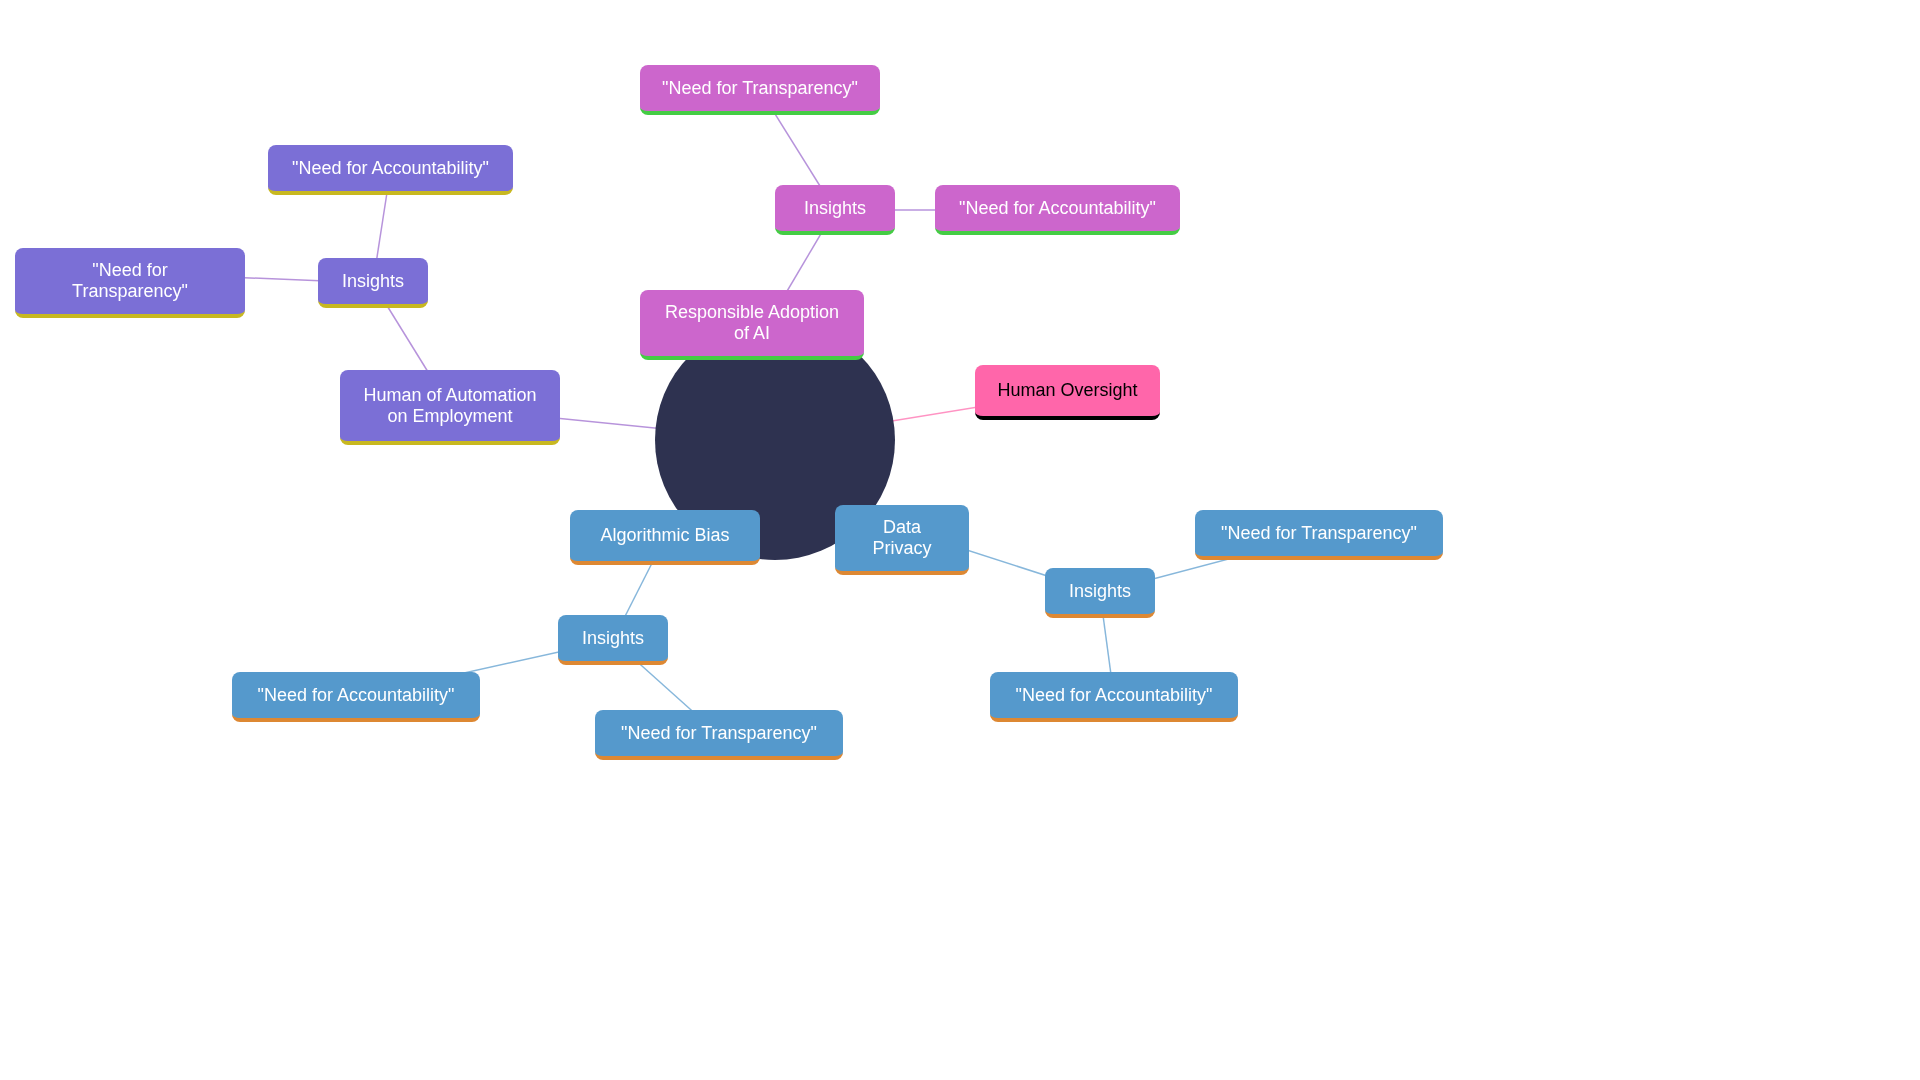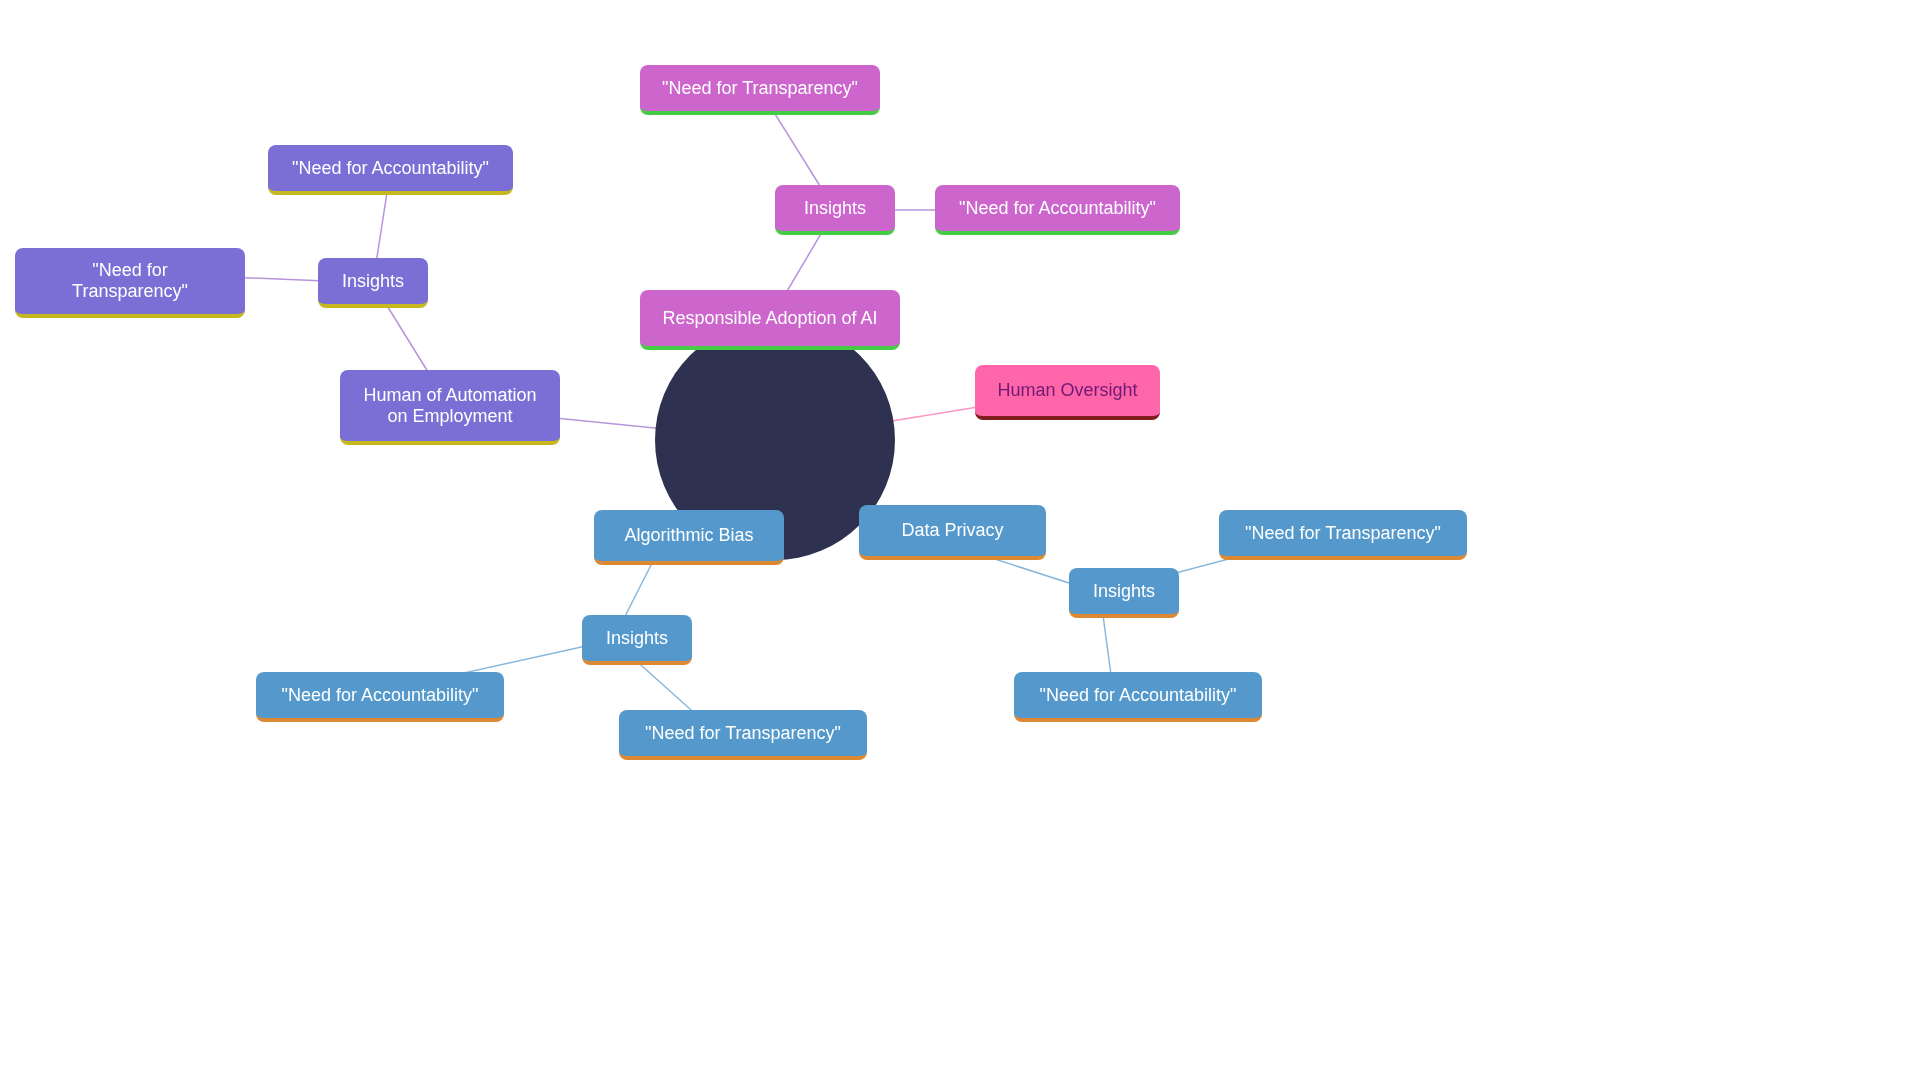--- a/index.html
+++ b/index.html
@@ -61,30 +61,29 @@
     
     .node-magenta {
       background: #cc66cc;
       color: white;
       border-bottom: 4px solid #44cc44;
     }
 
     
     .node-hotpink {
       background: #ff66aa;
-      color: #701a75;
-      border-bottom: 4px solid #7f1d1d;
+      color: #000000;
+      border-bottom: 4px solid #000000;
     }
 
     
     .node-teal {
       background: #5599cc;
       color: white;
       border-bottom: 4px solid #dd8833;
-      margin-left: 24px;
     }
   </style>
 </head>
 <body>
 
 <svg id="connections">
     <line x1="775" y1="440" x2="770" y2="320" stroke="#9966cc" stroke-width="1.5" opacity="0.7"></line>
     <line x1="775" y1="440" x2="450" y2="407.5" stroke="#9966cc" stroke-width="1.5" opacity="0.7"></line>
     <line x1="775" y1="440" x2="1067.5" y2="392.5" stroke="#ff66aa" stroke-width="1.5" opacity="0.7"></line>
     <line x1="775" y1="440" x2="665" y2="537.5" stroke="#5599cc" stroke-width="1.5" opacity="0.7"></line>
@@ -100,21 +99,21 @@
     <line x1="613" y1="640" x2="719" y2="735" stroke="#5599cc" stroke-width="1.5" opacity="0.7"></line>
     <line x1="912.5" y1="532.5" x2="1100" y2="593" stroke="#5599cc" stroke-width="1.5" opacity="0.7"></line>
     <line x1="1100" y1="593" x2="1319" y2="535" stroke="#5599cc" stroke-width="1.5" opacity="0.7"></line>
     <line x1="1100" y1="593" x2="1114" y2="697" stroke="#5599cc" stroke-width="1.5" opacity="0.7"></line>
   </svg>
 
 <div class="node-center" style="left: 655px; top: 320px;">
   <span></span>
 </div>
 
-<div class="node node-magenta" style="left: 640px; top: 290px; width: 260px; min-height: 60px;">
+<div class="node node-magenta" style="left: 640px; top: 290px; width: 224px; min-height: 60px;">
     <span>Responsible Adoption of AI</span>
   </div>
 <div class="node node-hotpink" style="left: 975px; top: 365px; width: 185px; min-height: 55px;">
     <span>Human Oversight</span>
   </div>
 <div class="node node-purple" style="left: 340px; top: 370px; width: 220px; min-height: 75px;">
     <span>Human of Automation on Employment</span>
   </div>
 <div class="node node-magenta" style="left: 775px; top: 185px; width: 120px; min-height: 50px;">
     <span>Insights</span>
@@ -130,21 +129,21 @@
   </div>
 <div class="node node-purple" style="left: 268px; top: 145px; width: 245px; min-height: 50px;">
     <span>"Need for Accountability"</span>
   </div>
 <div class="node node-purple" style="left: 15px; top: 248px; width: 230px; min-height: 50px;">
     <span>"Need for Transparency"</span>
   </div>
 <div class="node node-teal" style="left: 570px; top: 510px; width: 190px; min-height: 55px;">
     <span>Algorithmic Bias</span>
   </div>
-<div class="node node-teal" style="left: 835px; top: 505px; width: 187px; min-height: 55px; align-items: center;">
+<div class="node node-teal" style="left: 835px; top: 505px; width: 134px; min-height: 55px; align-items: center;">
     <span>Data Privacy</span>
   </div>
 <div class="node node-teal" style="left: 558px; top: 615px; width: 110px; min-height: 50px;">
     <span>Insights</span>
   </div>
 <div class="node node-teal" style="left: 232px; top: 672px; width: 248px; min-height: 50px;">
     <span>"Need for Accountability"</span>
   </div>
 <div class="node node-teal" style="left: 595px; top: 710px; width: 248px; min-height: 50px;">
     <span>"Need for Transparency"</span>

